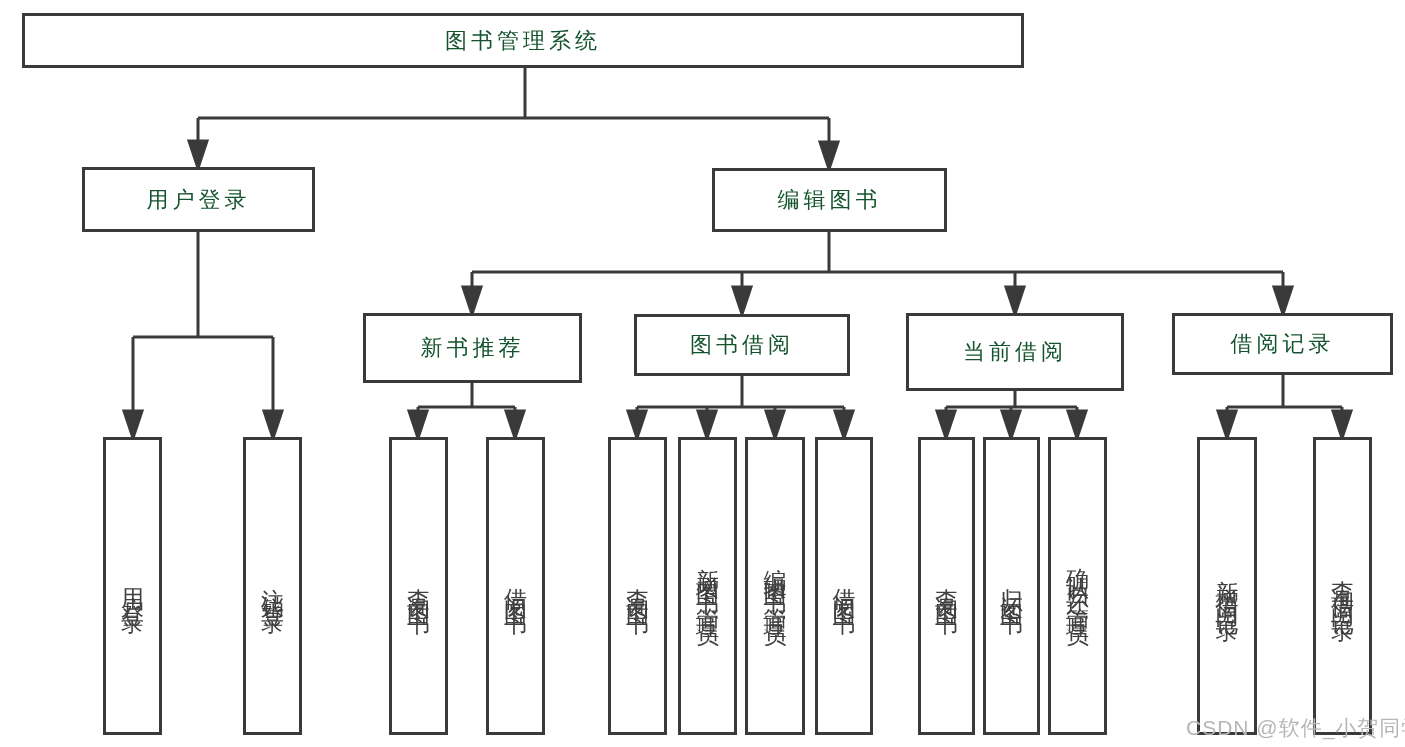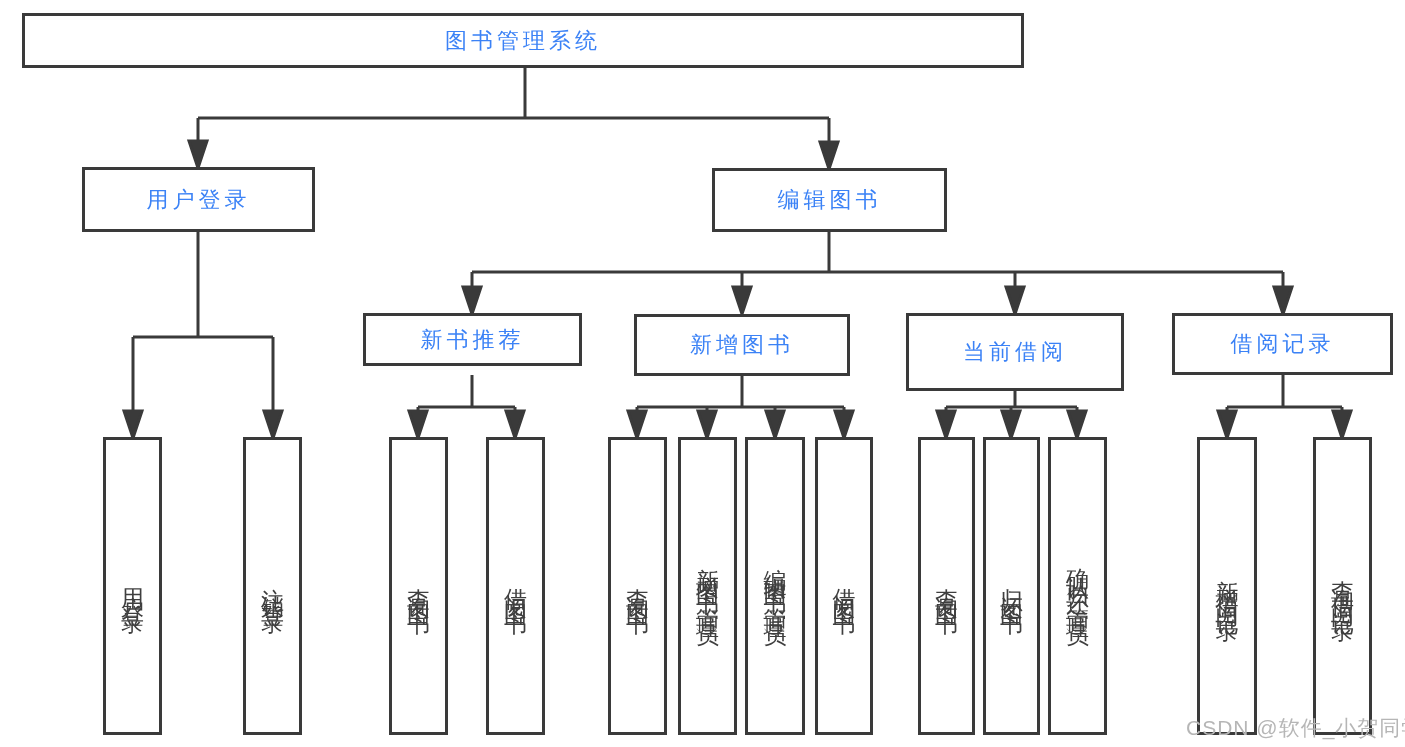--- a/index.html
+++ b/index.html
@@ -24,21 +24,21 @@
     z-index: 0;
   }
   .box {
     position: absolute;
     box-sizing: border-box;
     border: 3px solid #3a3a3a;
     background: #ffffff;
     display: flex;
     align-items: center;
     justify-content: center;
-    color: #3b82f6;
+    color: #14532d;
     z-index: 1;
   }
   .box .hlabel {
     font-size: 22px;
     letter-spacing: 4px;
     white-space: nowrap;
     line-height: 1;
   }
   .leaf {
     position: absolute;
@@ -124,25 +124,25 @@
     <span class="hlabel">图书管理系统</span>
   </div>
 
   <div class="box" style="left:82px; top:167px; width:233px; height:65px;">
     <span class="hlabel">用户登录</span>
   </div>
   <div class="box" style="left:712px; top:168px; width:235px; height:64px;">
     <span class="hlabel">编辑图书</span>
   </div>
 
-  <div class="box" style="left:363px; top:313px; width:219px; height:53px;">
+  <div class="box" style="left:363px; top:313px; width:219px; height:70px;">
     <span class="hlabel">新书推荐</span>
   </div>
   <div class="box" style="left:634px; top:314px; width:216px; height:62px;">
-    <span class="hlabel">新增图书</span>
+    <span class="hlabel">图书借阅</span>
   </div>
   <div class="box" style="left:906px; top:313px; width:218px; height:78px;">
     <span class="hlabel">当前借阅</span>
   </div>
   <div class="box" style="left:1172px; top:313px; width:221px; height:62px;">
     <span class="hlabel">借阅记录</span>
   </div>
 
   <div class="leaf" style="left:103px; width:59px;">
     <span class="vtext">用户登录</span>

